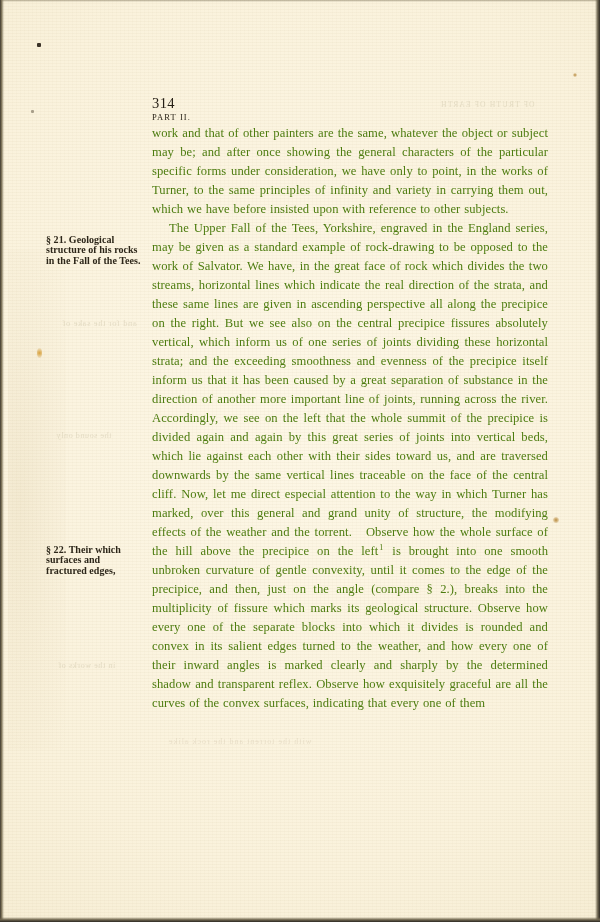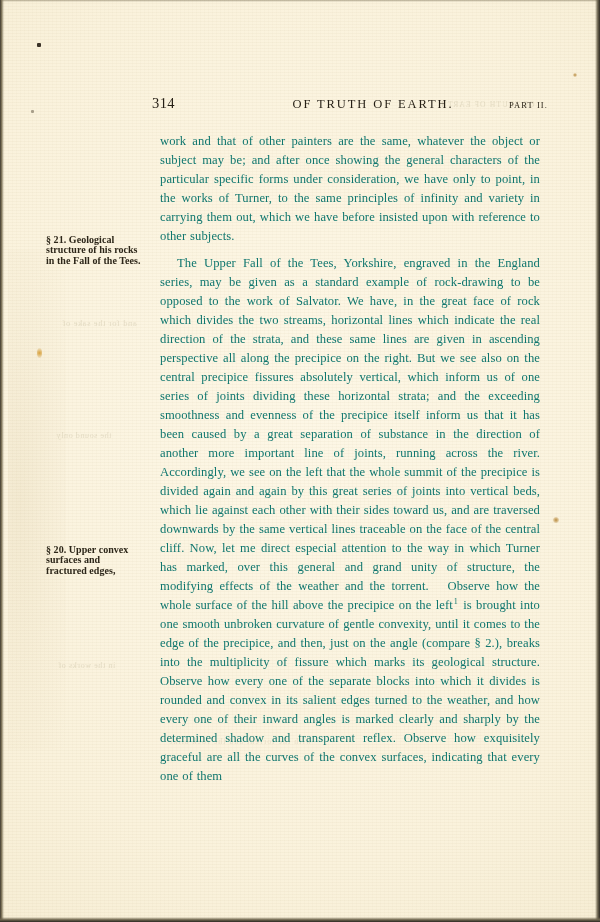--- a/index.html
+++ b/index.html
@@ -63,21 +63,22 @@
   }
 
   
   #running-head {
     position: absolute;
     left: 152px; top: 95px;
     width: 396px;
     height: 18px;
     display: flex;
     align-items: baseline;
-    justify-content: space-between;
+    justify-content: flex-start;
+    flex-direction: column;
   }
   .folio {
     font-size: 14.5px;
     letter-spacing: 0.4px;
     color: #241e14;
   }
   .head-title {
     font-size: 12.5px;
     letter-spacing: 1.9px;
     color: #241e14;
@@ -93,26 +94,26 @@
   }
 
   
   #body-column {
     position: absolute;
     left: 152px;
     top: 124px;
     width: 396px;
   }
   .para {
-    margin: 8px;
+    margin: 0;
     font-size: 12.6px;
     line-height: 19.0px;
     text-align: justify;
     text-align-last: left;
-    color: #0f766e;
+    color: #4d7c0f;
     letter-spacing: 0.08px;
     word-spacing: 0.6px;
     -webkit-font-smoothing: none;
   }
   .para.indent { text-indent: 17px; }
 
   .fn-ref {
     font-size: 8px;
     vertical-align: super;
     line-height: 0;
@@ -218,32 +219,31 @@
   <div class="fox" id="fox-a"></div>
   <div class="fox" id="fox-b"></div>
   <div class="fox" id="fox-c"></div>
   <div class="fox" id="speck-a"></div>
   <div class="fox" id="speck-b"></div>
 
   <div id="content">
 
     <div id="running-head">
       <span class="folio">314</span>
-      <span class="head-title">OF TRUTH OF EARTH.</span>
       <span class="head-part">PART II.</span>
     </div>
 
     <div class="side-note" id="side-note-21">
       <span class="sn-lead">§ 21.</span>
       <span>Geological structure of his rocks in the Fall of the Tees.</span>
     </div>
 
     <div class="side-note" id="side-note-22">
-      <span class="sn-lead">§ 20.</span>
-      <span>Upper convex surfaces and fractured edges,</span>
+      <span class="sn-lead">§ 22.</span>
+      <span>Their which surfaces and fractured edges,</span>
     </div>
 
     <div id="body-column">
 
       <p class="para">work and that of other painters are the same, whatever the object or subject may be; and after once showing the general characters of the particular specific forms under consideration, we have only to point, in the works of Turner, to the same principles of infinity and variety in carrying them out, which we have before insisted upon with reference to other subjects.</p>
 
       <p class="para indent"><span>The Upper Fall of the Tees, Yorkshire, engraved in the England series, may be given as a standard example of rock-drawing to be opposed to the work of Salvator. We have, in the great face of rock which divides the two streams, horizontal lines which indicate the real direction of the strata, and these same lines are given in ascending perspective all along the precipice on the right. But we see also on the central precipice fissures absolutely vertical, which inform us of one series of joints dividing these horizontal strata; and the exceeding smoothness and evenness of the precipice itself inform us that it has been caused by a great separation of substance in the direction of another more important line of joints, running across the river. Accordingly, we see on the left that the whole summit of the precipice is divided again and again by this great series of joints into vertical beds, which lie against each other with their sides toward us, and are traversed downwards by the same vertical lines traceable on the face of the central cliff. Now, let me direct especial attention to the way in which Turner has marked, over this general and grand unity of structure, the modifying effects of the weather and the torrent.</span><span class="pad">&nbsp;&nbsp; </span><span>Observe how the whole surface of the hill above the precipice on the left</span><span class="fn-ref">1</span><span> is brought into one smooth unbroken curvature of gentle convexity, until it comes to the edge of the precipice, and then, just on the angle (compare § 2.), breaks into the multiplicity of fissure which marks its geological structure. Observe how every one of the separate blocks into which it divides is rounded and convex in its salient edges turned to the weather, and how every one of their inward angles is marked clearly and sharply by the determined shadow and transparent reflex. Observe how exquisitely graceful are all the curves of the convex surfaces, indicating that every one of them</span></p>
 
     </div>
 

